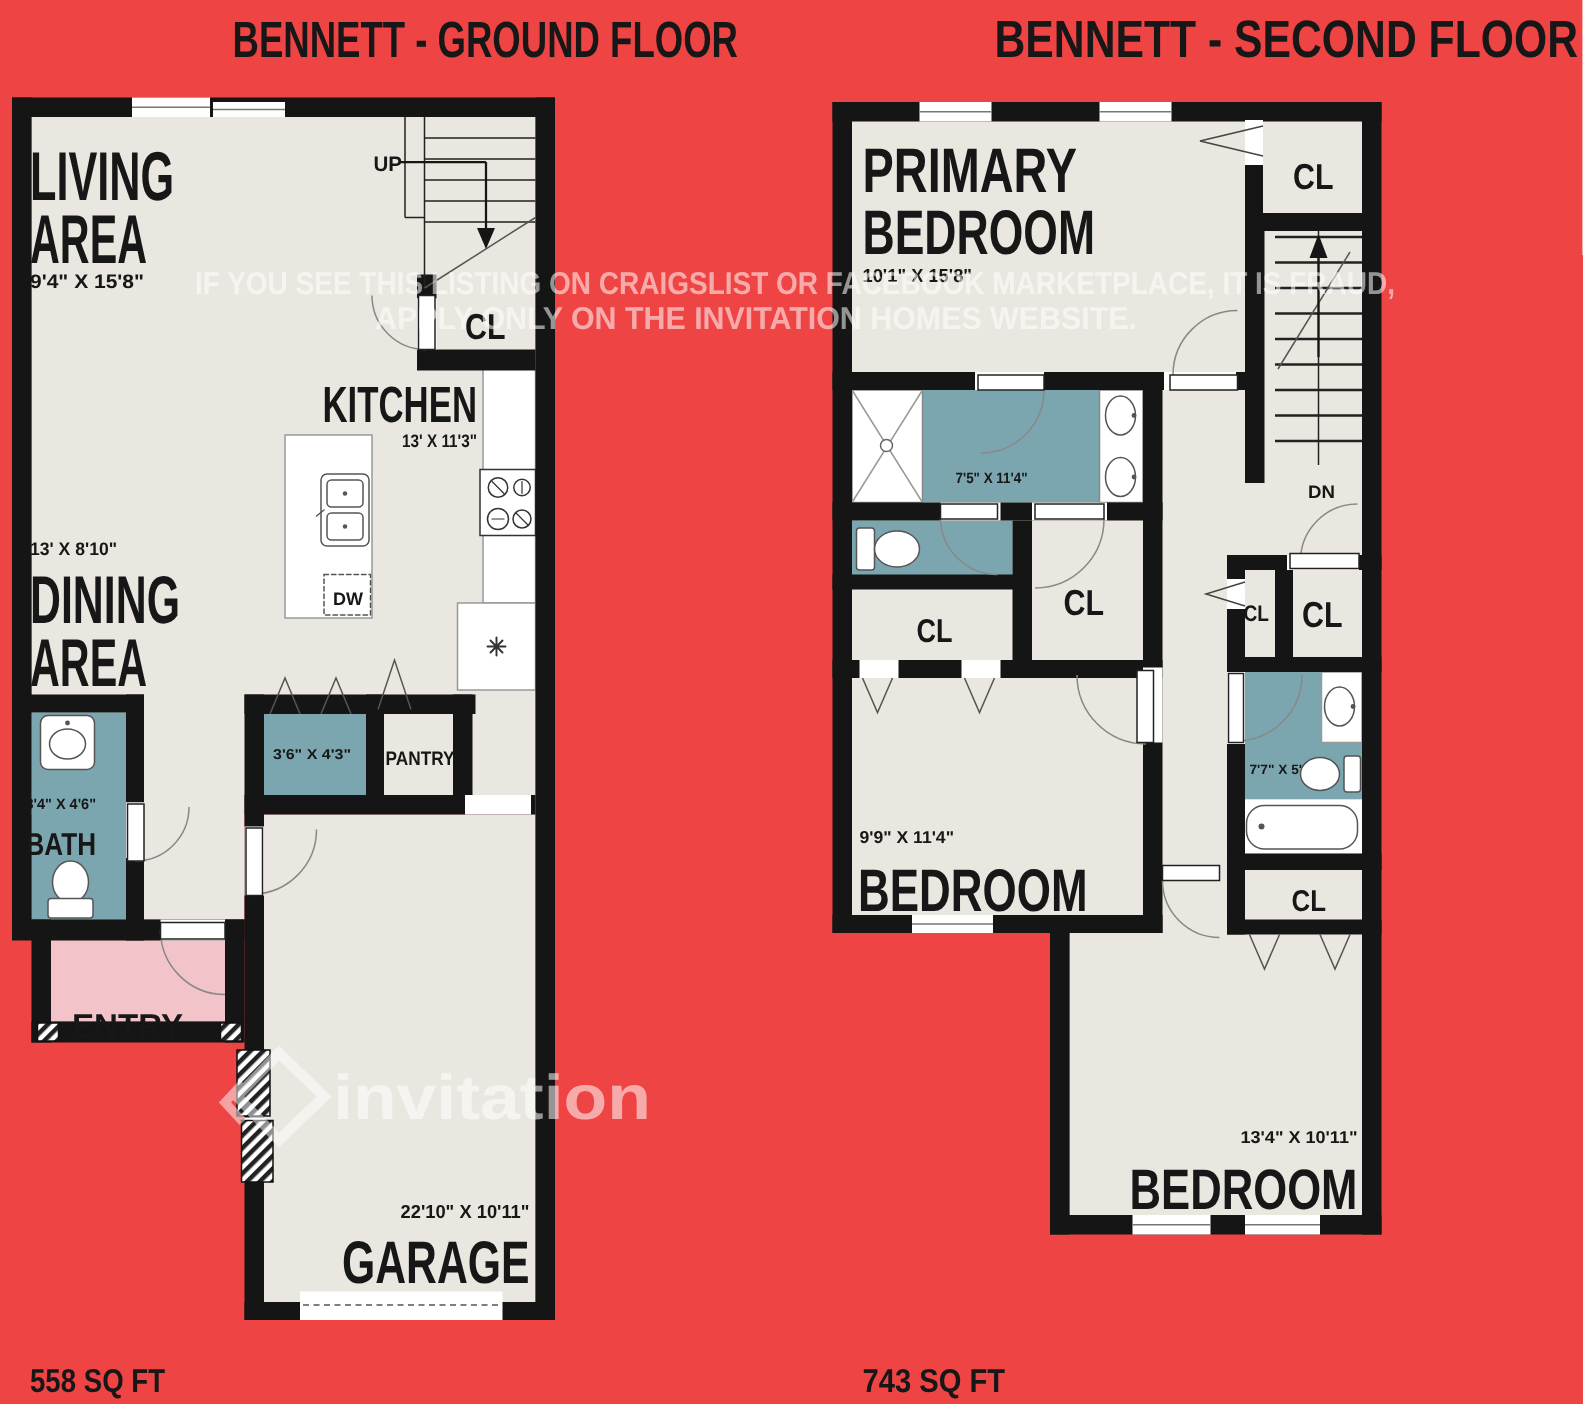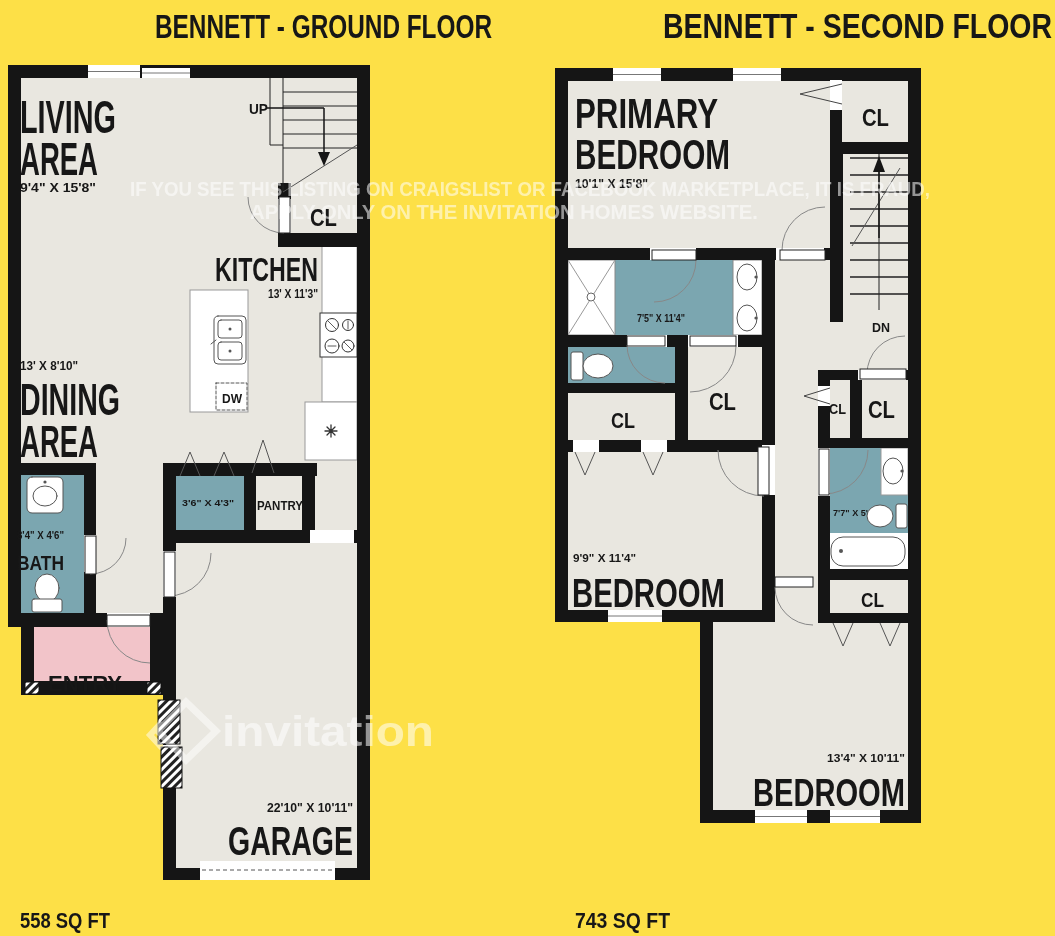--- a/index.html
+++ b/index.html
@@ -1,16 +1,16 @@
 <!DOCTYPE html>
 <html><head>
 <meta charset="utf-8">
 <style>
   html,body{margin:0;padding:0;background:#ffffff;}
-  #stage{position:relative;width:1055px;height:936px;background:#fde047;overflow:hidden;}
+  #stage{position:relative;width:1055px;height:936px;background:#ef4444;overflow:hidden;}
   svg{position:absolute;left:0;top:0;}
   svg text{font-family:"Liberation Sans","DejaVu Sans",sans-serif;font-weight:bold;fill:#171717;}
   .dim{letter-spacing:0px;}
   .wm{fill:#ffffff;opacity:0.55;}
 </style>
 </head>
 <body>
 <div id="stage">
 
 <svg width="1055" height="936" viewBox="0 0 1055 936">

